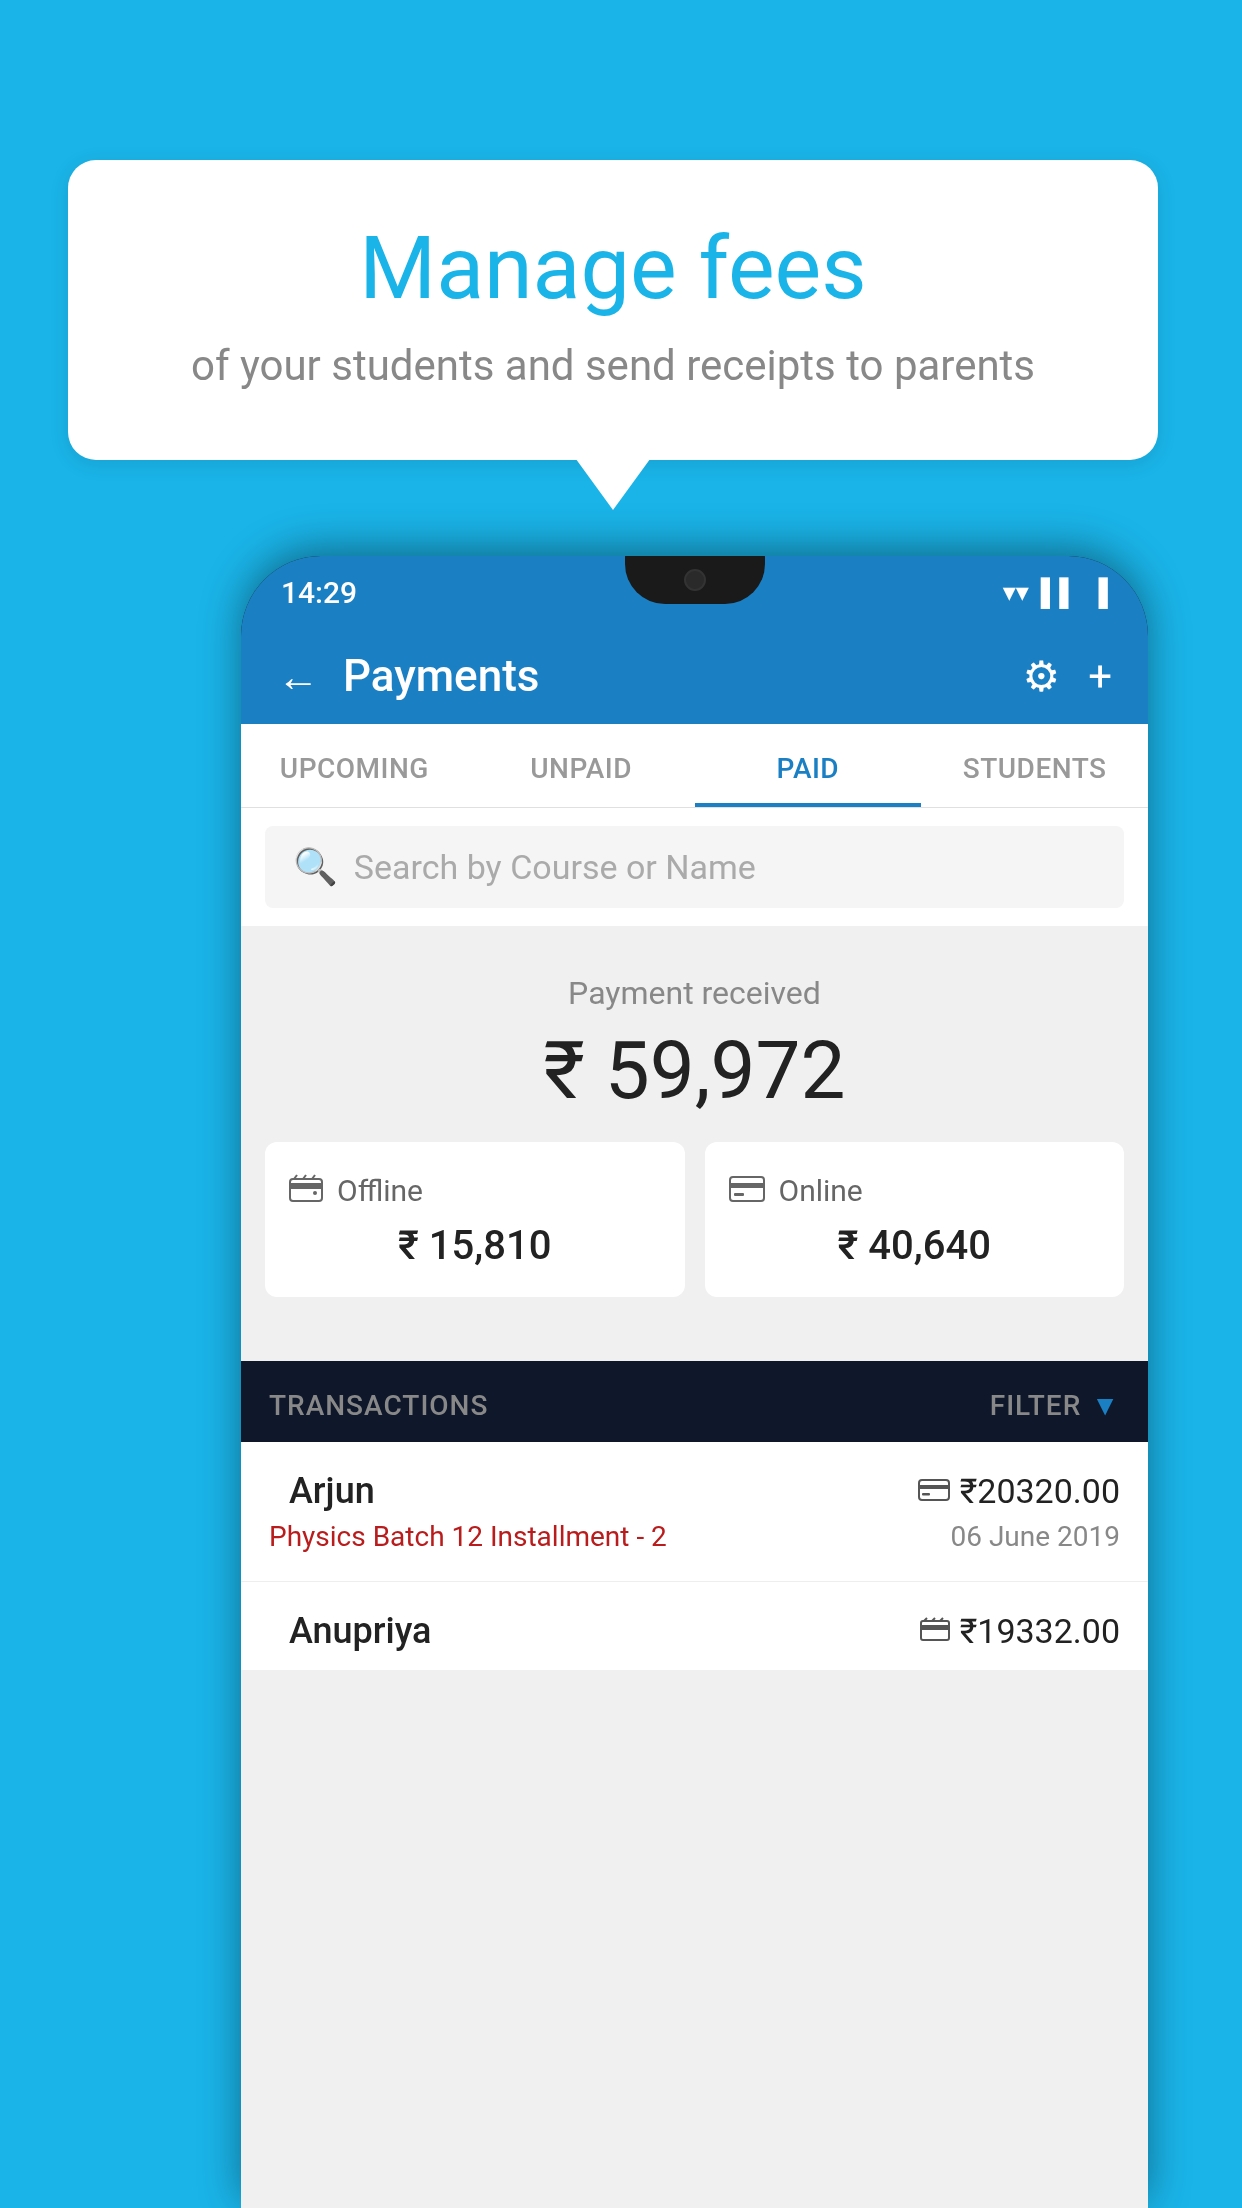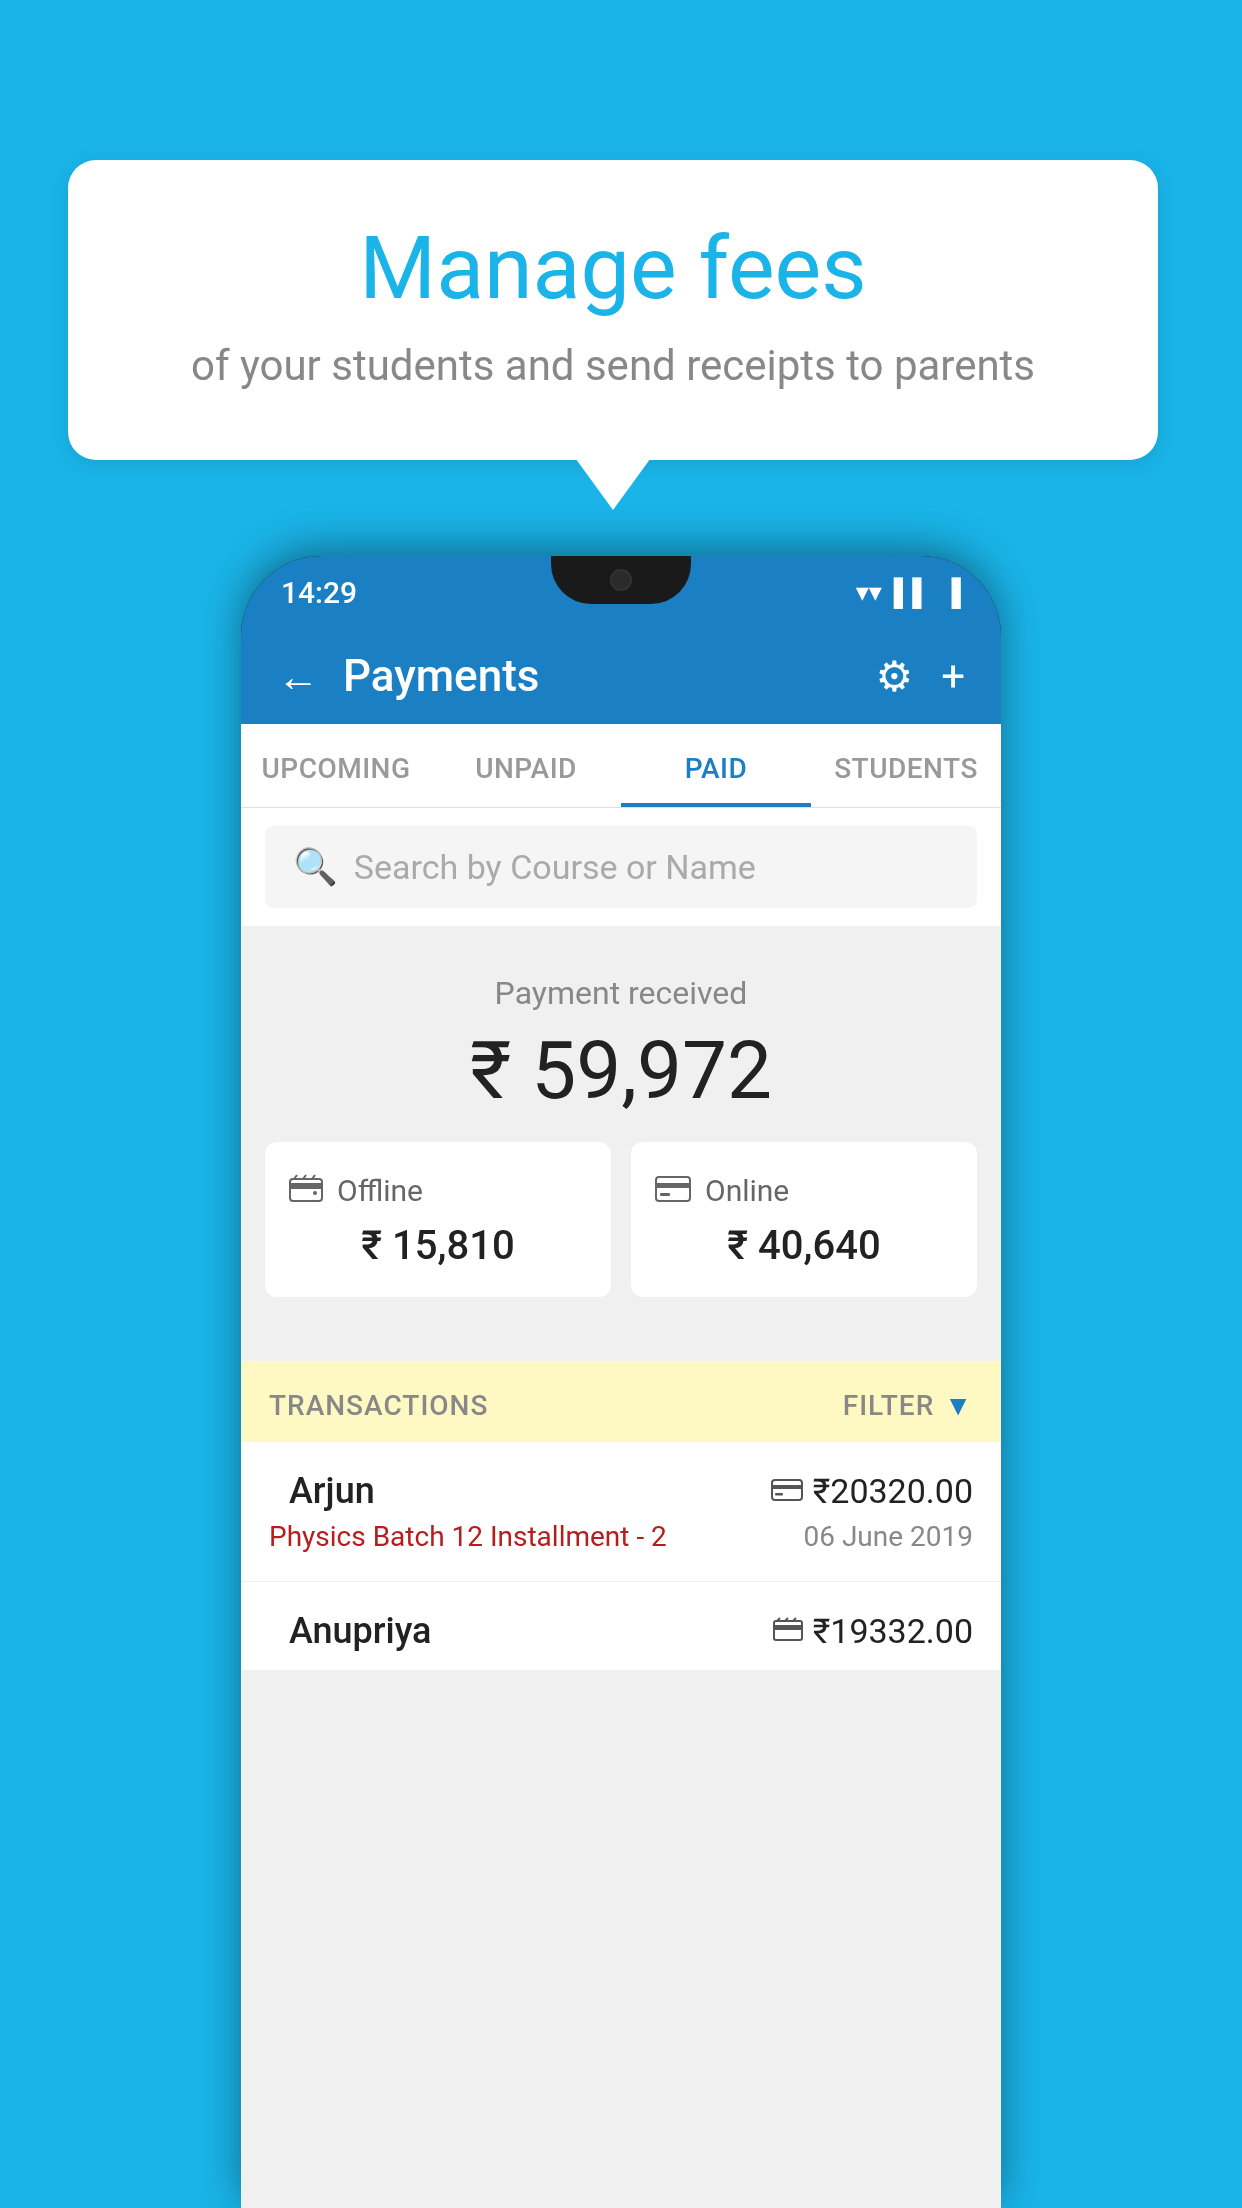--- a/index.html
+++ b/index.html
@@ -61,21 +61,21 @@
     
     .phone-wrapper {
       position: absolute;
       bottom: 0;
       left: 50%;
       transform: translateX(-50%);
       width: 760px;
     }
 
     .phone-frame {
-      width: 760px;
+      width: 907px;
       background: #1a1a1a;
       border-radius: 80px 80px 0 0;
       padding: 0;
       position: relative;
       overflow: hidden;
       box-shadow: 0 -8px 40px rgba(0,0,0,0.4);
     }
 
     
     .phone-status-bar {
@@ -281,21 +281,21 @@
       font-weight: 500;
       color: #222222;
     }
 
     
     .transactions-header {
       display: flex;
       justify-content: space-between;
       align-items: flex-end;
       padding: 28px 28px 20px;
-      background: #fef9c3;
+      background: #0f172a;
     }
 
     .transactions-label {
       font-size: 28px;
       color: #888888;
       font-weight: 500;
       letter-spacing: 1px;
     }
 
     .filter-label {

